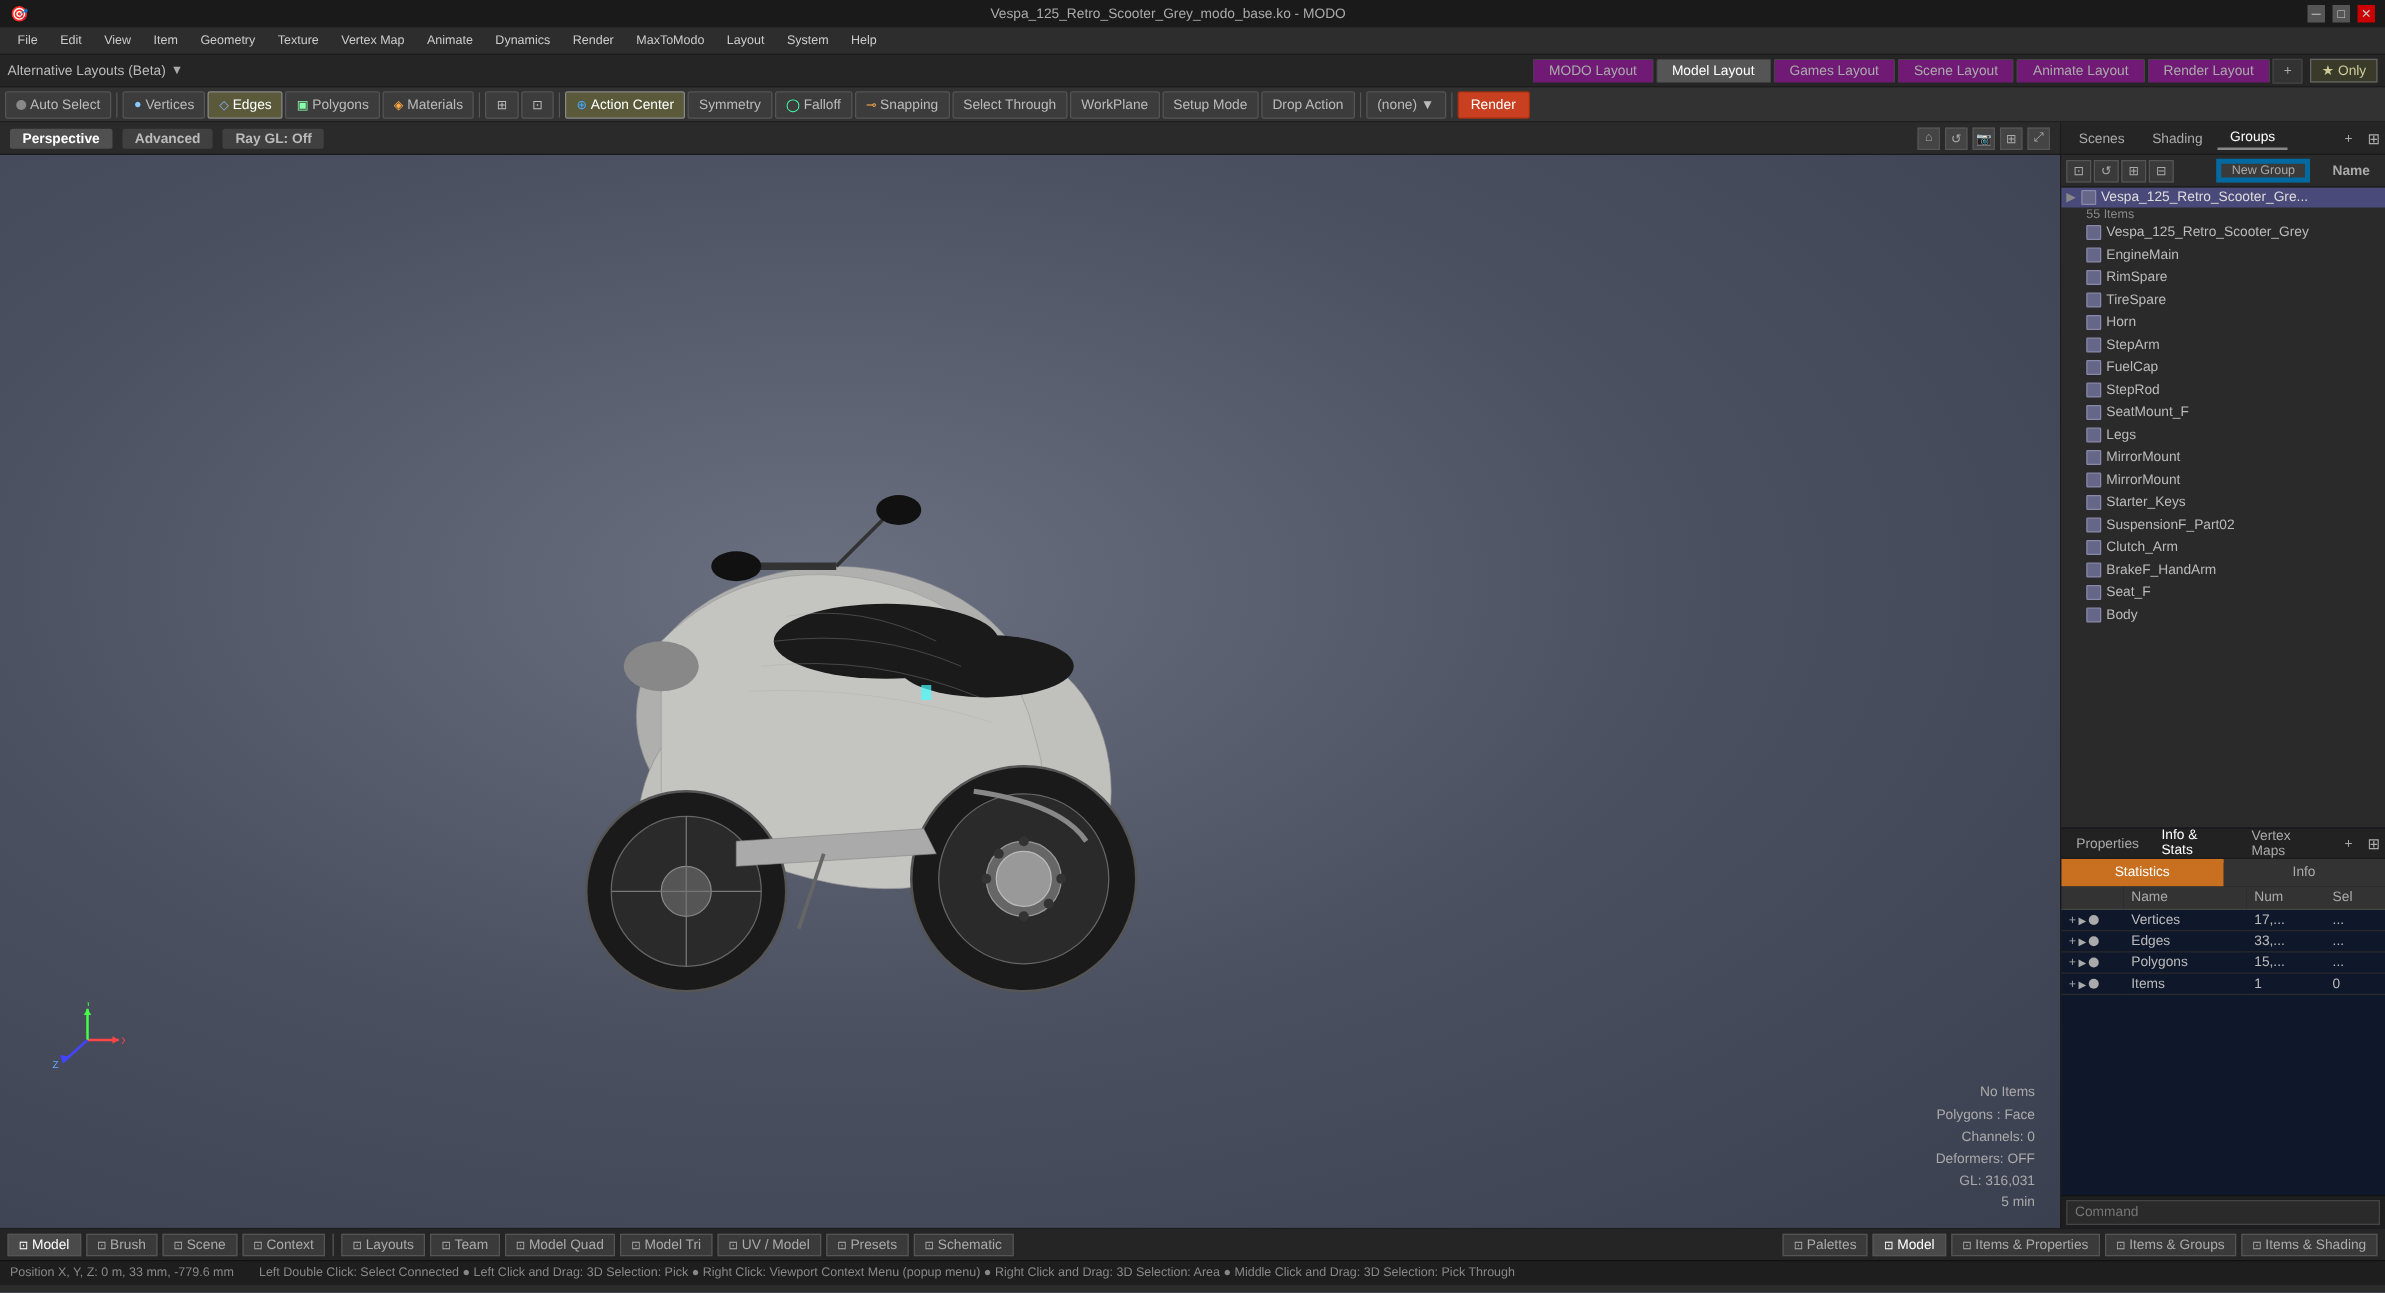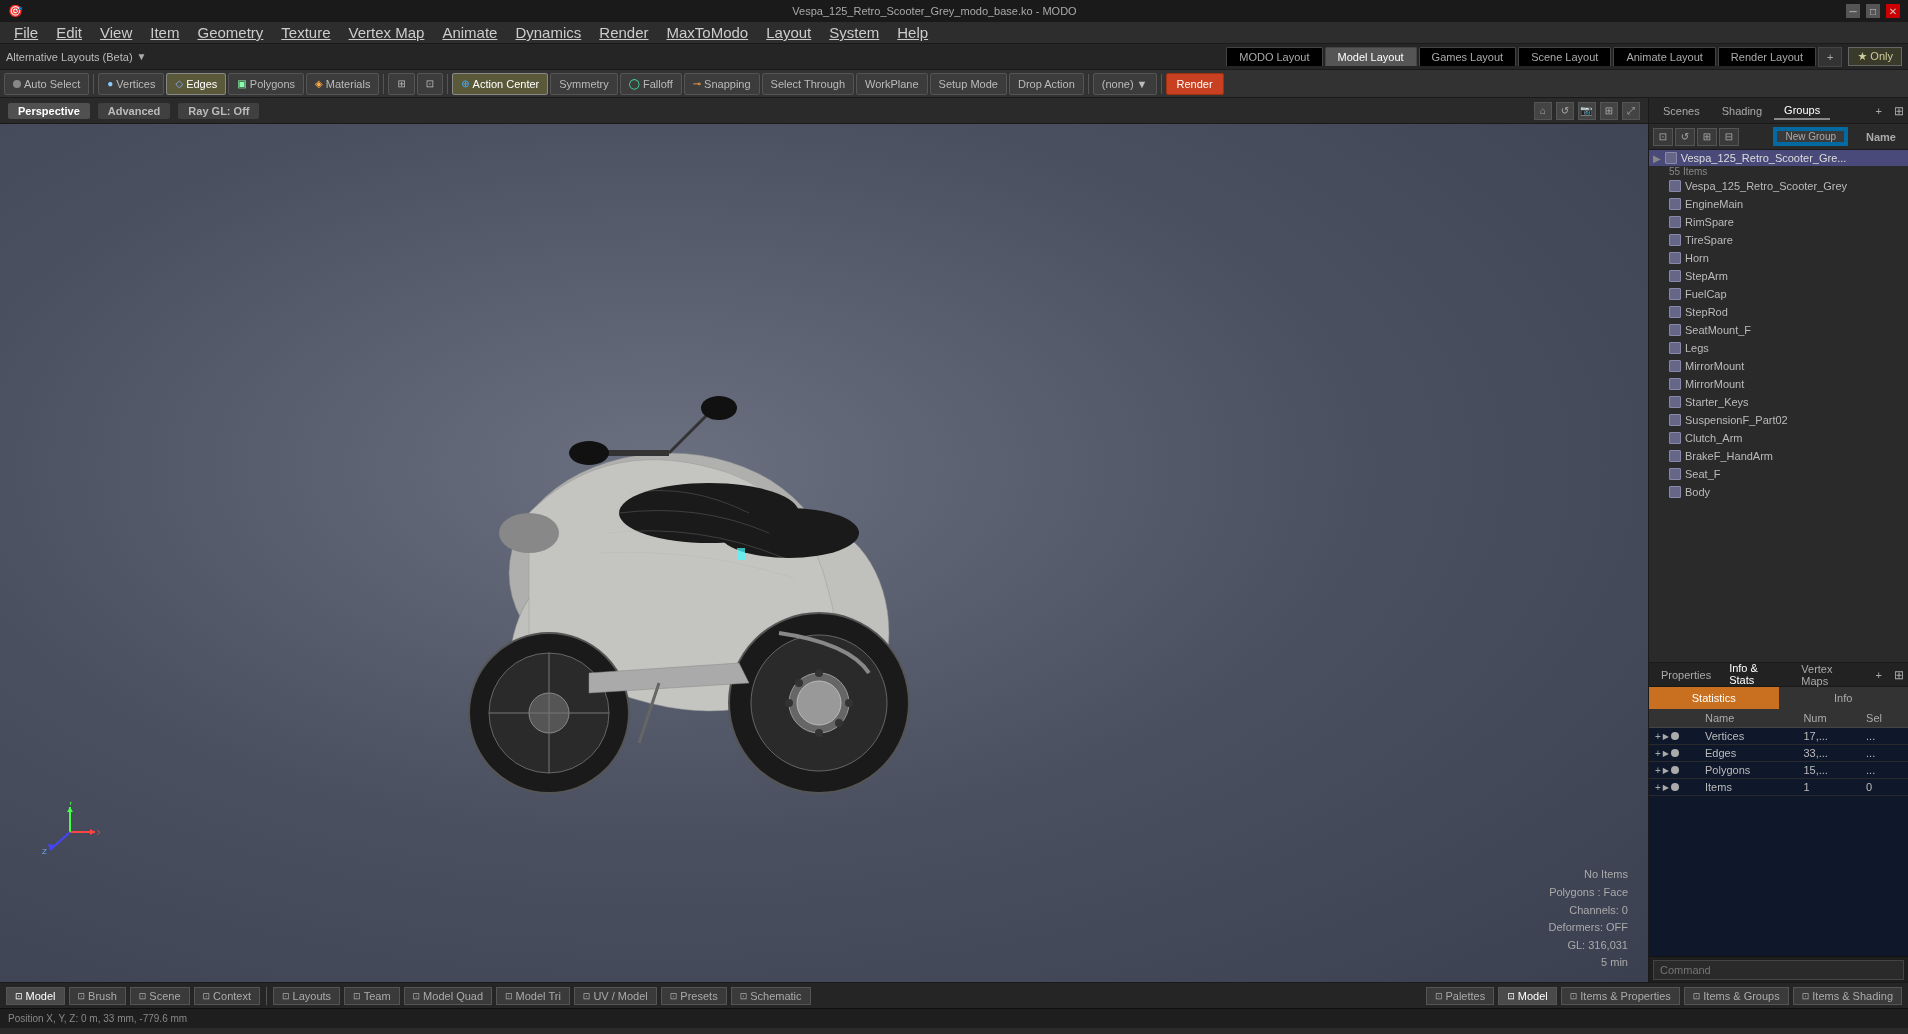--- a/index.html
+++ b/index.html
@@ -11,29 +11,29 @@
       justify-content: space-between; padding: 0 8px; color: #aaa; font-size: 11px;
     }
     #titlebar-controls { display: flex; gap: 6px; }
     .title-btn { width: 14px; height: 14px; border: none; background: #555; color: #ccc; font-size: 10px; cursor: pointer; display: flex; align-items: center; justify-content: center; }
 
     
     #menubar {
       height: 22px; background: #2d2d2d; display: flex; align-items: center;
       padding: 0 6px; gap: 2px; border-bottom: 1px solid #1a1a1a;
     }
-    .menu-item { padding: 2px 8px; color: #ccc; font-size: 15px; cursor: pointer; border-radius: 2px; text-decoration: underline; }
+    .menu-item { padding: 2px 8px; color: #ccc; font-size: 10px; cursor: pointer; border-radius: 2px; }
 
     
     #layout-tabs {
       height: 26px; background: #252525; display: flex; align-items: center;
       padding: 0 6px; gap: 2px; border-bottom: 1px solid #1a1a1a;
     }
     .layout-left { display: flex; align-items: center; gap: 4px; margin-right: auto; }
-    .layout-tab { padding: 3px 12px; font-size: 11px; background: #000000; color: #aaa; cursor: pointer; border-radius: 2px 2px 0 0; border: 1px solid #444; border-bottom: none; }
+    .layout-tab { padding: 3px 12px; font-size: 11px; background: #701a75; color: #aaa; cursor: pointer; border-radius: 2px 2px 0 0; border: 1px solid #444; border-bottom: none; }
     .layout-tab.active { background: #555; color: #fff; }
     .layout-tab-plus { padding: 3px 8px; background: #333; color: #aaa; cursor: pointer; border: 1px solid #444; }
     .only-btn { padding: 2px 8px; background: #3a3a2a; color: #cc9; font-size: 11px; border: 1px solid #666; cursor: pointer; margin-left: 4px; }
 
     
     #toolbar {
       height: 28px; background: #323232; display: flex; align-items: center;
       padding: 0 4px; gap: 2px; border-bottom: 1px solid #1a1a1a; flex-wrap: nowrap; overflow: hidden;
     }
     .toolbar-btn {
@@ -648,13 +648,14 @@
     </div>
     <div class="bot-btn">
       <span style="font-size:9px;">⊡</span>
       <span>Items &amp; Shading</span>
     </div>
   </div>
 </div>
 
 <div id="status-bar">
   <span>Position X, Y, Z:  0 m, 33 mm, -779.6 mm</span>
+  <span style="overflow:hidden; text-overflow:ellipsis; white-space:nowrap;">Left Double Click: Select Connected ● Left Click and Drag: 3D Selection: Pick ● Right Click: Viewport Context Menu (popup menu) ● Right Click and Drag: 3D Selection: Area ● Middle Click and Drag: 3D Selection: Pick Through</span>
 </div>
 
 </body></html>

